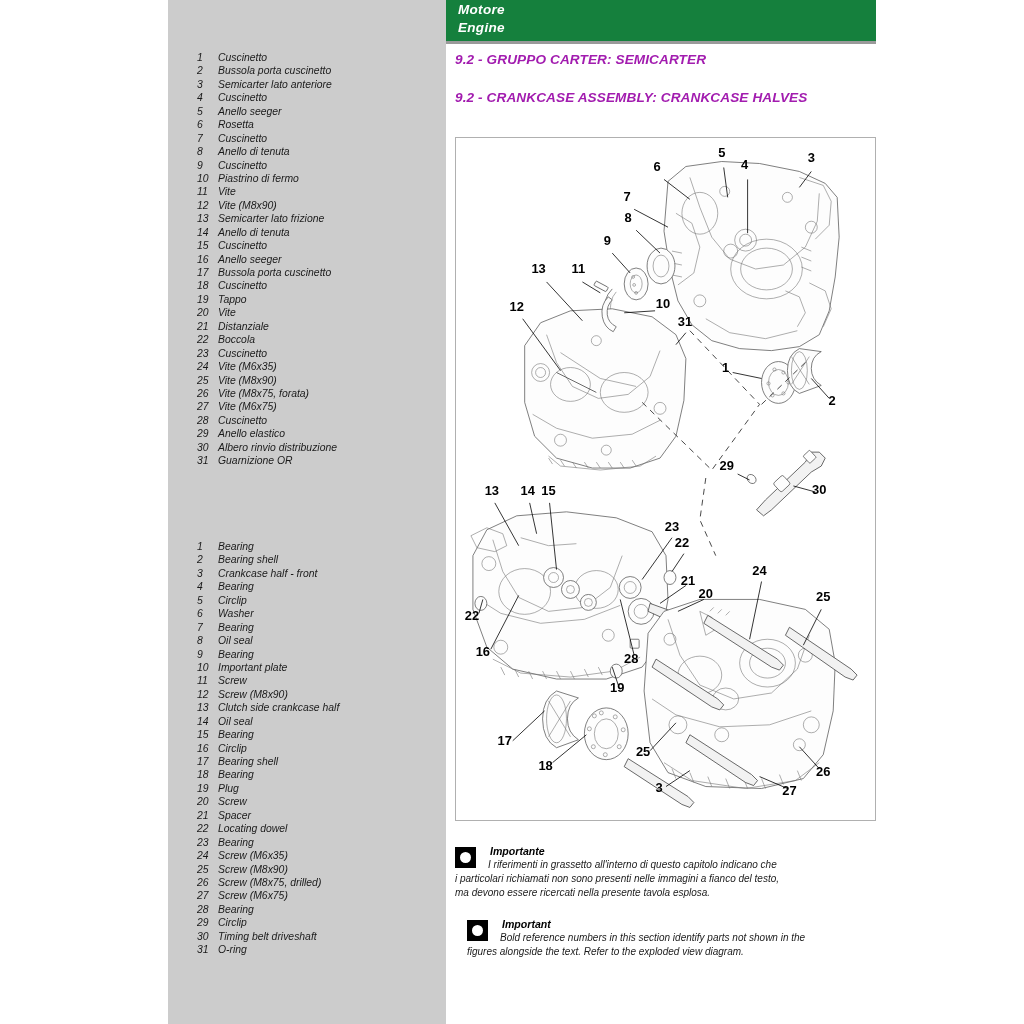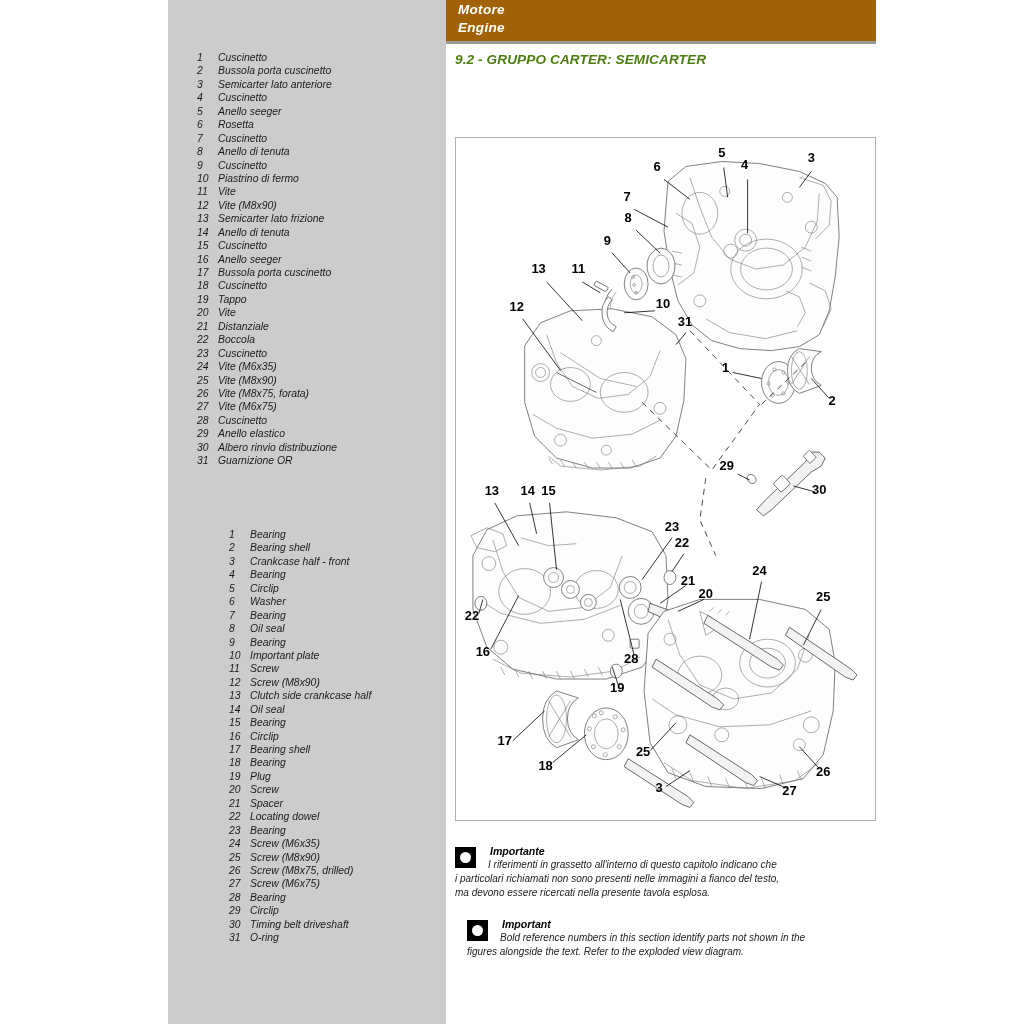--- a/index.html
+++ b/index.html
@@ -31,41 +31,41 @@
     position:absolute;left:15px;top:14px;
     font-style:italic;font-weight:bold;font-size:24px;color:#ffffff;
     letter-spacing:0.5px;white-space:nowrap;
   }
 
   .parts-list{
     position:absolute;left:197px;width:250px;
     font-style:italic;font-size:10.4px;color:#1a1a1a;line-height:13.45px;
   }
   .parts-list.it{top:51px;}
-  .parts-list.en{top:528px;margin-left:32px;}
+  .parts-list.en{top:540px;}
   .pl-row{display:block;white-space:nowrap;height:13.45px;}
   .pl-num{display:inline-block;width:21px;text-align:left;}
   .pl-name{display:inline-block;}
 
   
   .lang-head{
     position:absolute;left:446px;top:0;width:430px;height:44px;
-    background:#a16207;border-bottom:3px solid #9a9a9a;box-sizing:border-box;
+    background:#15803d;border-bottom:3px solid #9a9a9a;box-sizing:border-box;
   }
   .lang-head .l1,.lang-head .l2{
     position:absolute;left:12px;
     font-style:italic;font-weight:bold;font-size:13.5px;color:#ffffff;
     letter-spacing:0.3px;
   }
   .lang-head .l1{top:2px;}
   .lang-head .l2{top:20px;text-align:center;}
 
   .title-it,.title-en{
     position:absolute;left:455px;
-    font-style:italic;font-weight:bold;font-size:13.6px;color:#4d7c0f;
+    font-style:italic;font-weight:bold;font-size:13.6px;color:#a21caf;
     letter-spacing:0.1px;white-space:nowrap;
   }
   .title-it{top:52px;}
   .title-en{top:90px;}
 
   .diagram-box{
     position:absolute;left:455px;top:137px;width:421px;height:684px;
     border:1px solid #b0b0b0;background:#ffffff;box-sizing:border-box;
     overflow:hidden;
   }
@@ -179,20 +179,21 @@
       <span class="pl-row"><span class="pl-num">30</span><span class="pl-name">Timing belt driveshaft</span></span>
       <span class="pl-row"><span class="pl-num">31</span><span class="pl-name">O-ring</span></span>
     </div>
 
   <div class="lang-head">
     <div class="l1">Motore</div>
     <div class="l2">Engine</div>
   </div>
 
   <div class="title-it">9.2 - GRUPPO CARTER: SEMICARTER</div>
+  <div class="title-en">9.2 - CRANKCASE ASSEMBLY: CRANKCASE HALVES</div>
 
   <div class="diagram-box">
     <svg viewBox="455 137 421 684" xmlns="http://www.w3.org/2000/svg">
 
       <g>
         <path class="part" d="M668 180 L686 165 L722 160 L760 162 L800 170 L826 182
                               L838 196 L840 236 L836 276 L830 310 L820 334 L800 346
                               L772 350 L740 348 L712 340 L692 324 L678 300 L670 268
                               L664 230 Z"></path>
         <path class="part-l" d="M690 176 L700 206 L712 236 L730 258 L756 268 L784 264

